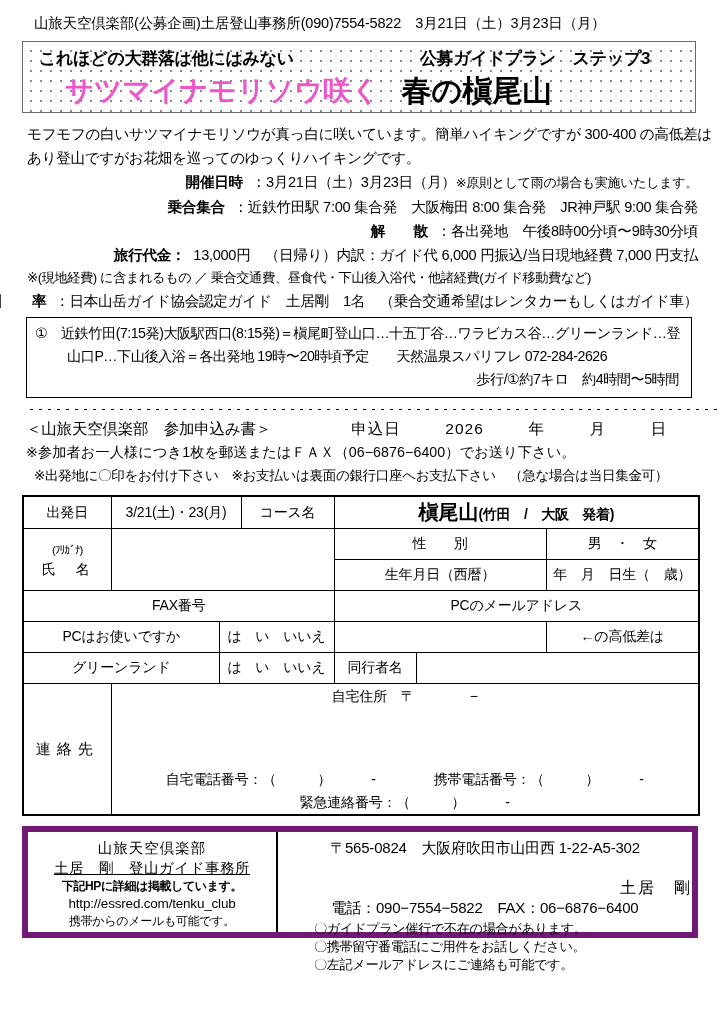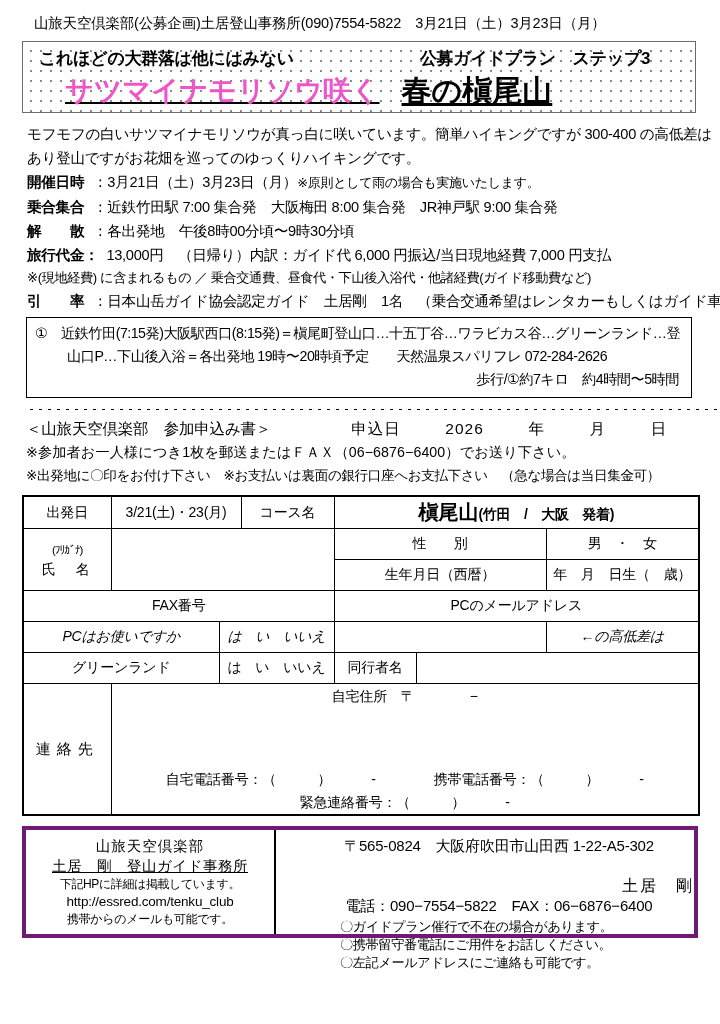--- a/index.html
+++ b/index.html
@@ -59,21 +59,20 @@
   }
   .banner-sub1 { margin-left: 16px; }
   .banner-sub2 { margin-left: 126px; }
   .banner-row2 {
     position: absolute;
     top: 28px; left: 0; right: 0;
     height: 42px;
     display: flex;
     align-items: center;
     white-space: nowrap;
-    text-decoration: underline;
   }
   .banner-pink {
     margin-left: 42px;
     font-size: 28px;
     font-weight: bold;
     color: #ee55c8;
     letter-spacing: 0px;
   }
   .banner-black {
     margin-left: 22px;
@@ -95,20 +94,21 @@
     white-space: nowrap;
   }
 
   .kv {
     font-size: 14.6px;
     line-height: 24px;
     letter-spacing: -0.3px;
     white-space: nowrap;
     display: flex;
     align-items: baseline;
+    justify-content: flex-end;
   }
   .kv .k {
     font-weight: bold;
     flex: 0 0 auto;
   }
   .kv .k.w1 { width: 66px; }
   .kv .v { flex: 0 0 auto; }
   .small { font-size: 13px; }
   .note {
     font-size: 13.2px;
@@ -160,21 +160,21 @@
   .app-head-title { font-weight: normal; }
   .app-head-date { margin-left: 80px; letter-spacing: 1px; }
   .app-head-date .sp { display:inline-block; width: 34px; }
   .app-note {
     padding-left: 4px;
     font-size: 14.2px;
     line-height: 24px;
     letter-spacing: 0.1px;
     white-space: nowrap;
   }
-  .app-note.tight { letter-spacing: -0.4px; font-size: 13.6px;}
+  .app-note.tight { letter-spacing: -0.4px; font-size: 13.6px; margin-left: 8px;}
 
   
   table.form {
     margin-top: 7px;
     margin-left: 0px;
     width: 676px;
     border-collapse: collapse;
     table-layout: fixed;
     border: 2px solid #000;
   }
@@ -195,21 +195,21 @@
     font-weight: bold;
     letter-spacing: 0px;
   }
   .course-sub {
     font-size: 14px;
     font-weight: bold;
     letter-spacing: -0.3px;
   }
   .furigana { font-size: 11.5px; letter-spacing: -1px; }
   .namecell { line-height: 19px; }
-  .tall-b { height: 48px; font-style: italic; }
+  .tall-b { height: 48px; }
   .tall-c { height: 34px; }
   .contact-label { font-size: 15px; letter-spacing: 6px; }
   .addr-line { font-size: 14px; letter-spacing: -0.2px; }
   .contact-inner {
     display: flex;
     flex-direction: column;
     justify-content: space-between;
     height: 128px;
     padding-top: 2px;
   }
@@ -218,40 +218,39 @@
   .tel-row { white-space: nowrap; }
   .tel-gap { display:inline-block; width: 58px; }
   .tel-gap-s { display:inline-block; width: 40px; }
 
   
   .footer {
     margin-top: 10px;
     margin-left: 0px;
     width: 676px;
     display: flex;
-    border: 4px solid #701a75;
+    border: 6px solid #701a75;
     box-sizing: border-box;
     height: 112px;
-    gap: 28px;
   }
   .foot-left {
     width: 250px;
     border-right: 2px solid #000;
     box-sizing: border-box;
     text-align: center;
     padding-top: 6px;
   }
   .foot-right {
     flex: 1;
     box-sizing: border-box;
     padding-top: 6px;
   }
   .fl1 { font-size: 14.5px; line-height: 20px; letter-spacing: 1px;}
   .fl2 { font-size: 14.5px; line-height: 20px; letter-spacing: 0.5px; text-decoration: underline;}
-  .fl3 { font-size: 12px; line-height: 17px; letter-spacing: -0.4px;}
+  .fl3 { font-size: 12px; line-height: 17px; letter-spacing: -0.4px; font-weight: bold;}
   .fl4 { font-size: 13.5px; line-height: 18px; letter-spacing: -0.2px;}
   .fl5 { font-size: 13.5px; line-height: 18px; color: #1a1ad6; text-decoration: underline;}
   .fl6 { font-size: 12px; line-height: 17px; letter-spacing: -0.3px;}
 
   .fr1 { font-size: 15px; line-height: 20px; letter-spacing: -0.2px; text-align: center;}
   .fr2 { font-size: 16px; line-height: 19px; text-align: right; letter-spacing: 2px; margin-top: 20px;}
   .fr3 { font-size: 15px; line-height: 21px; text-align: center; letter-spacing: -0.2px;}
   .fr-list { padding-left: 36px; padding-top: 2px;}
   .fr4 { font-size: 13.2px; line-height: 18px; letter-spacing: -0.4px;}
 </style>

